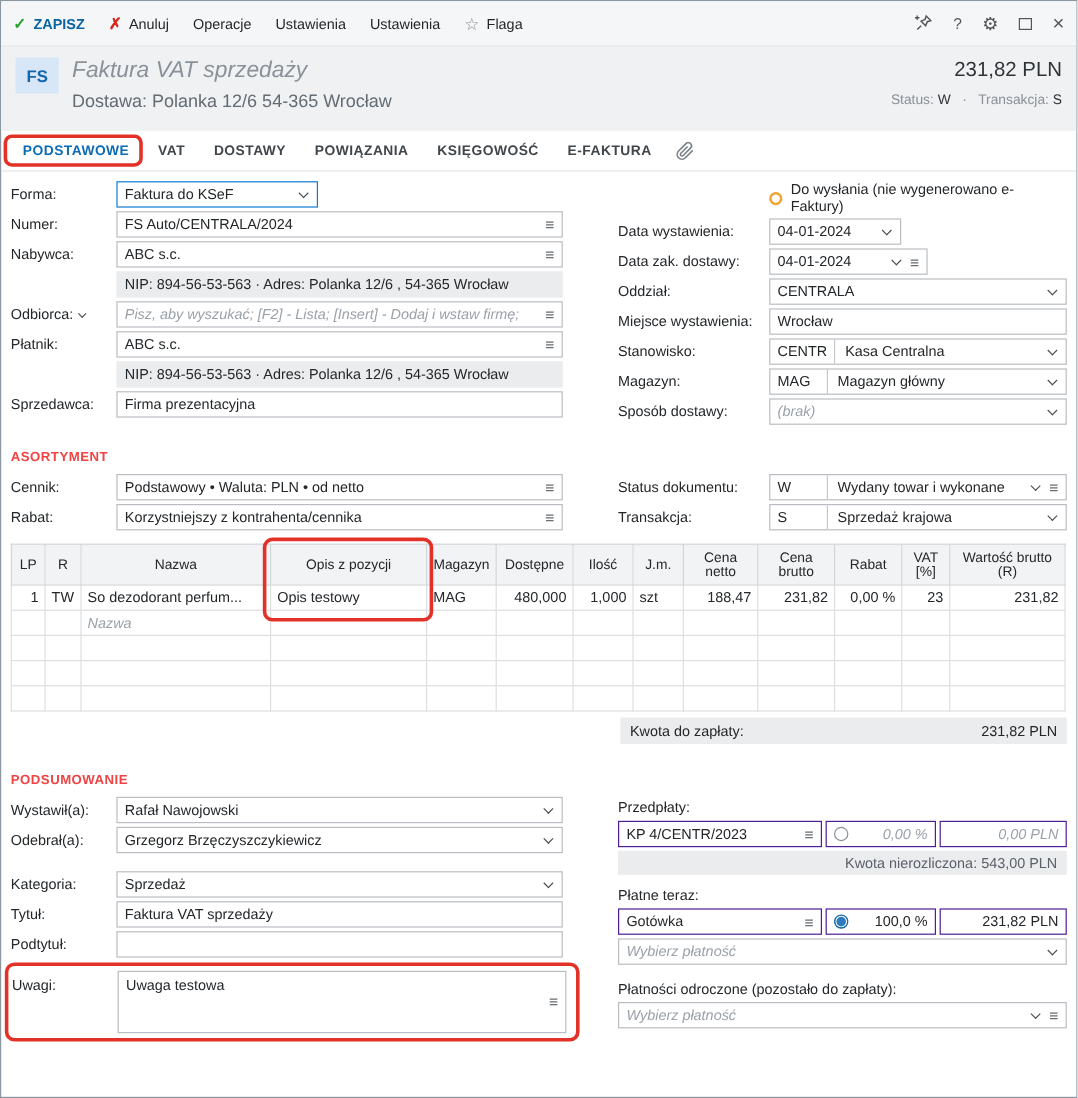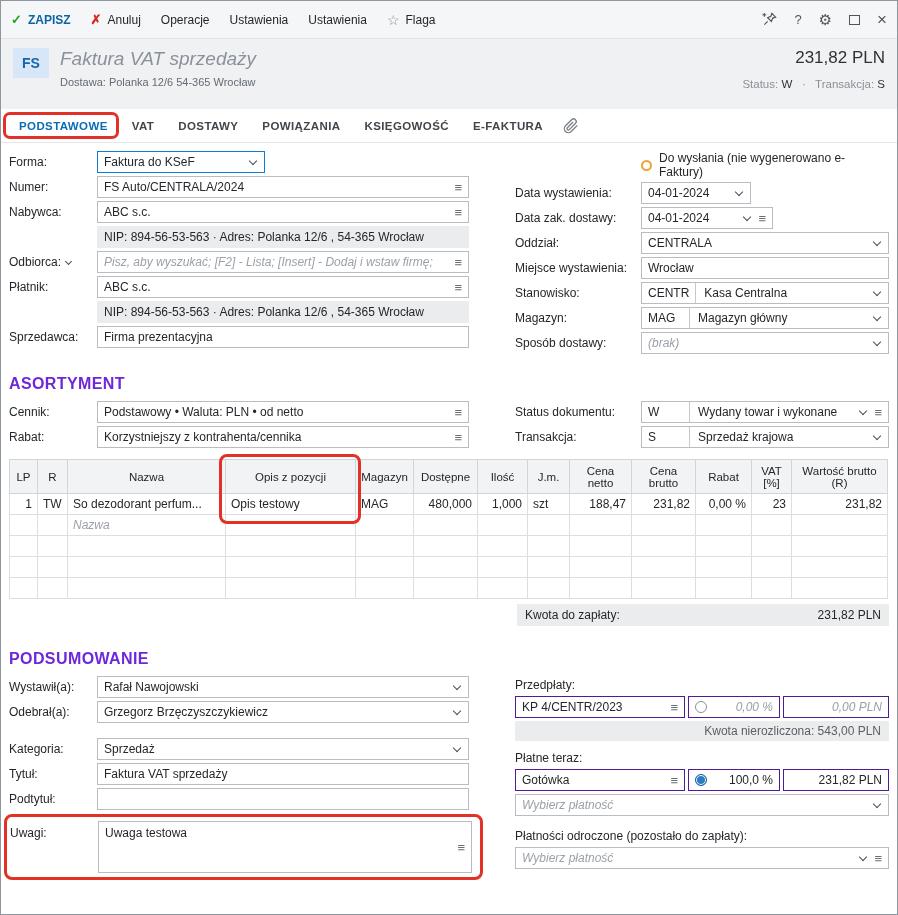--- a/index.html
+++ b/index.html
@@ -19,21 +19,21 @@
   .winicons span { display:inline-flex; align-items:center; justify-content:center; }
   .gear { font-size:15px; }
   .closex { font-size:17px; }
   .helpq { font-size:13px; }
   .maxbox { width:11px; height:10px; border:1.5px solid #555; }
 
   
   .dochead { height:70px; background:#f0f1f3; display:flex; padding:9px 12px 6px; }
   .badge { width:36px; height:30px; background:#d7e7f8; color:#1566ab; font-weight:bold; font-size:14px; display:flex; align-items:center; justify-content:center; margin-right:11px; flex:0 0 auto; }
   .dh-title { font-size:19px; font-style:italic; color:#8a9199; line-height:1.2; }
-  .dh-sub { font-size:11px; color:#636b73; margin-top:5px; }
+  .dh-sub { font-size:15px; color:#636b73; margin-top:5px; }
   .dh-right { margin-left:auto; text-align:right; }
   .dh-amount { font-size:17px; color:#2e3338; }
   .dh-status { font-size:11.5px; color:#8a9098; margin-top:10px; }
   .dh-status b { color:#2e3338; font-weight:normal; }
 
   
   .tabs { height:34px; display:flex; align-items:center; padding:0 6px; border-bottom:1px solid #e2e4e6; position:relative; }
   .tab { padding:6px 12px; font-weight:bold; font-size:11.5px; letter-spacing:0.4px; color:#41464b; white-space:nowrap; }
   .tab.active { color:#0a6cb5; }
   .tab-ann { position:absolute; left:2px; top:3px; width:116px; height:27px; border:3px solid #e23227; border-radius:7px; pointer-events:none; z-index:5; }
@@ -56,21 +56,21 @@
   .lbl-chev { width:5px; height:5px; border-right:1.4px solid #4a4f54; border-bottom:1.4px solid #4a4f54; transform:rotate(45deg); margin:-2px 0 0 5px; }
   .placeholder { color:#9aa1a8; font-style:italic; }
   .infobar { background:#ebeced; height:22px; display:flex; align-items:center; padding:0 7px; flex:1; min-width:0; white-space:nowrap; overflow:hidden; }
   .fcode { align-self:stretch; display:flex; align-items:center; padding:0 6px; border-right:1px solid #c6c9cc; margin:0 8px 0 -6px; min-width:48px; flex:0 0 auto; }
   .w168 { flex:0 0 168px; } .w110 { flex:0 0 110px; } .w132 { flex:0 0 132px; }
   .field input { border:none; outline:none; flex:1; min-width:0; font:inherit; padding:0; background:transparent; color:#24272a; }
   .field input::placeholder { color:#9aa1a8; font-style:italic; opacity:1; }
   .ksef { display:flex; align-items:center; flex:1; }
   .ksef-dot { width:11px; height:11px; border-radius:50%; border:2px solid #f0a232; margin-right:7px; flex:0 0 auto; background:#fff; }
 
-  .sechead { color:#6d28d9; font-weight:bold; font-size:16px; letter-spacing:0.4px; margin:18px 0 8px; }
+  .sechead { color:#ef4444; font-weight:bold; font-size:11px; letter-spacing:0.4px; margin:18px 0 8px; }
   .sechead2 { margin-top:24px; }
 
   
   .table-wrap { position:relative; margin-top:8px; }
   table.grid { border-collapse:collapse; width:864px; table-layout:fixed; }
   .grid th { background:#f2f3f4; border:1px solid #d2d5d8; font-weight:normal; font-size:11.5px; padding:2px 3px; height:34px; text-align:center; color:#24272a; overflow:hidden; }
   .grid td { border:1px solid #dcdee0; height:21px; padding:1px 5px; font-size:12px; white-space:nowrap; overflow:hidden; }
   .num { text-align:right; }
   .ann-opis { position:absolute; left:210px; top:-5px; width:142px; height:70px; border:3px solid #e23227; border-radius:8px; pointer-events:none; z-index:5; }
 

